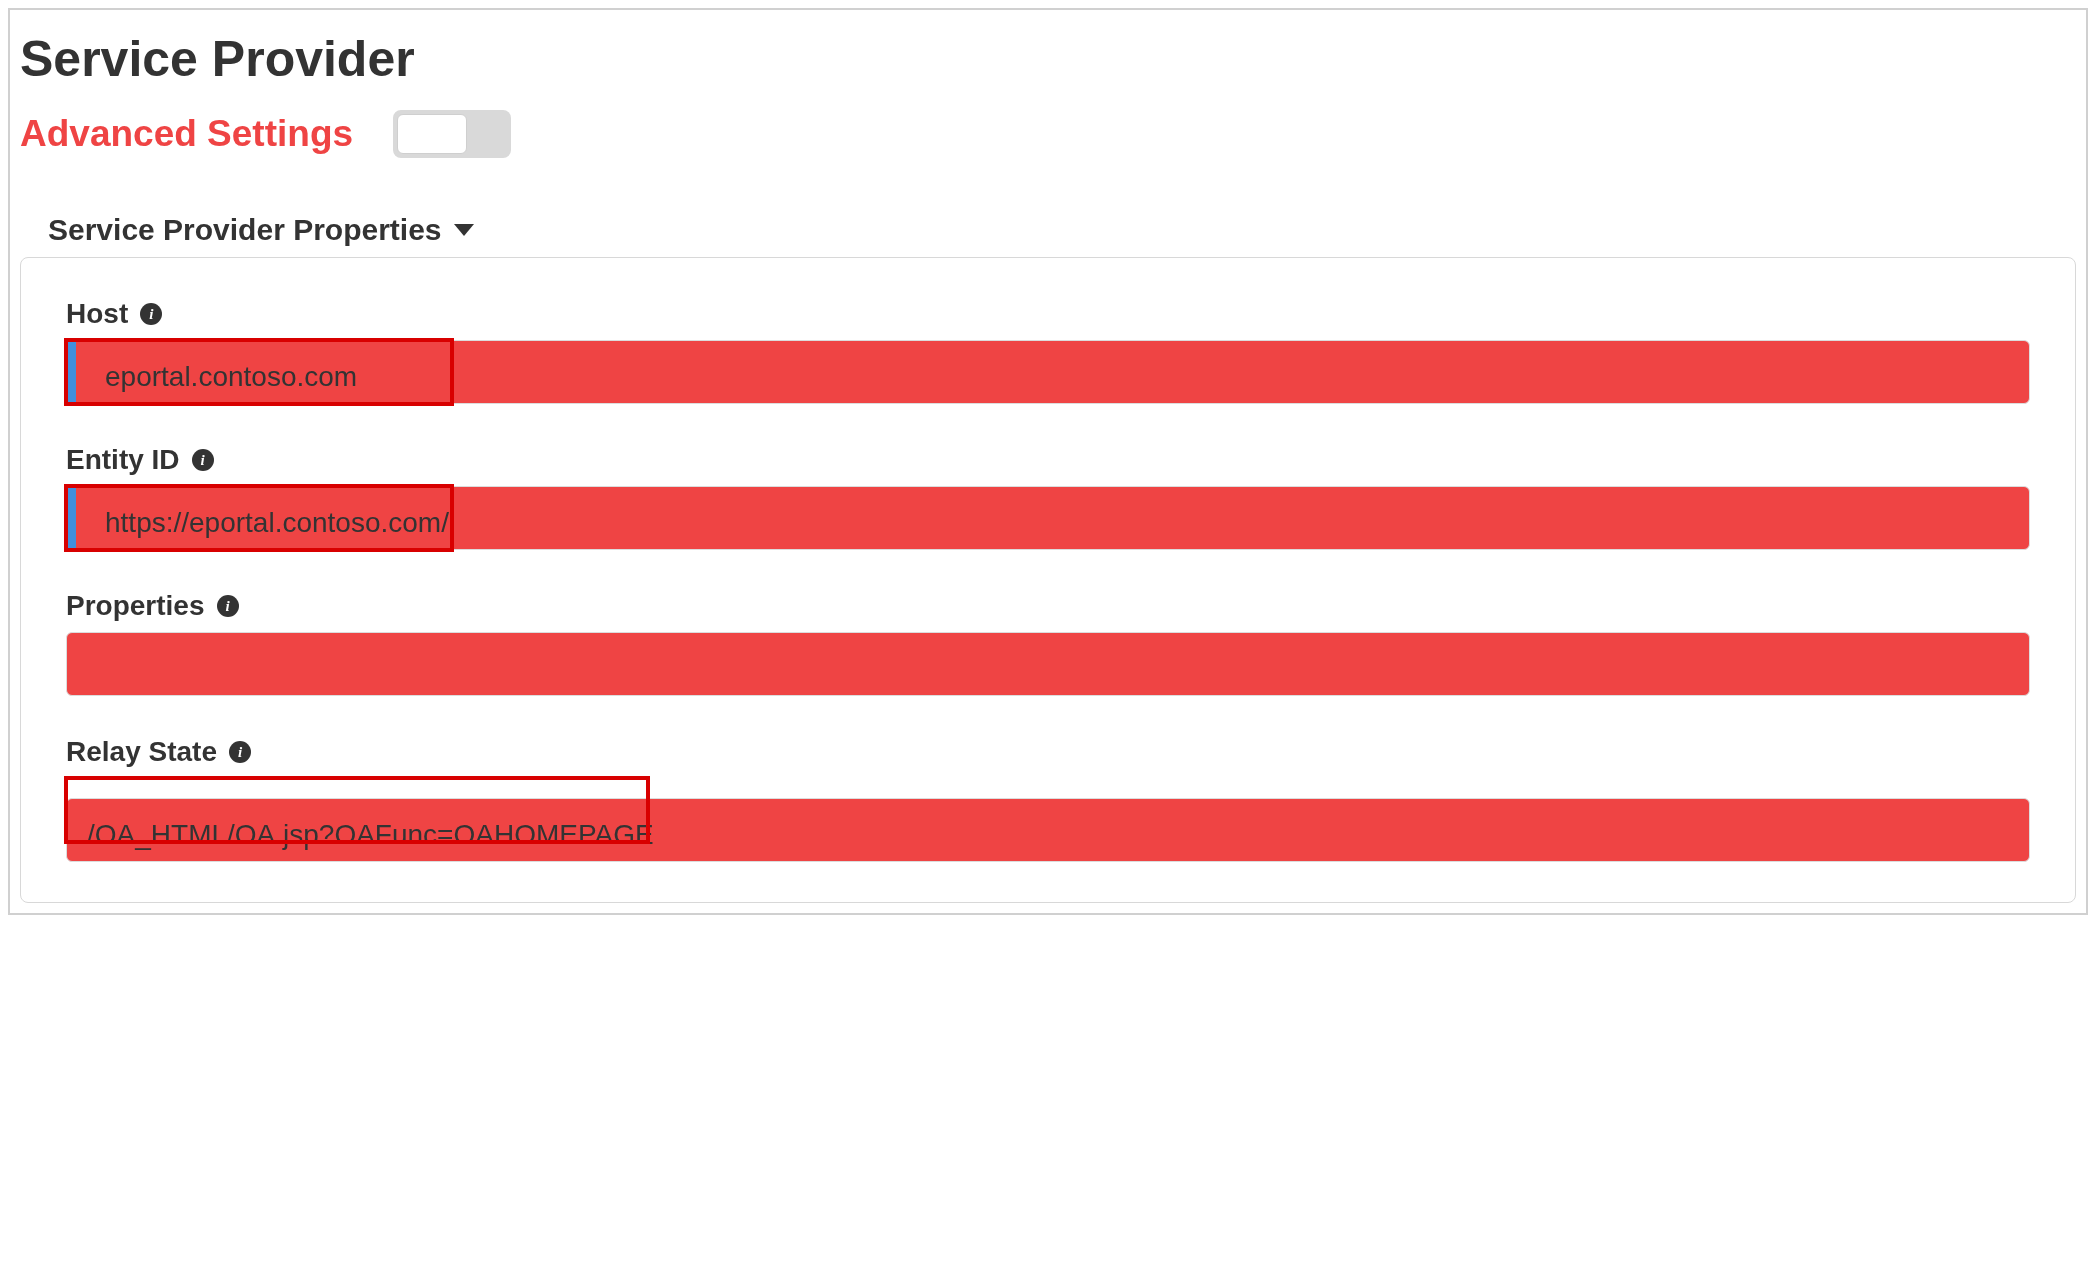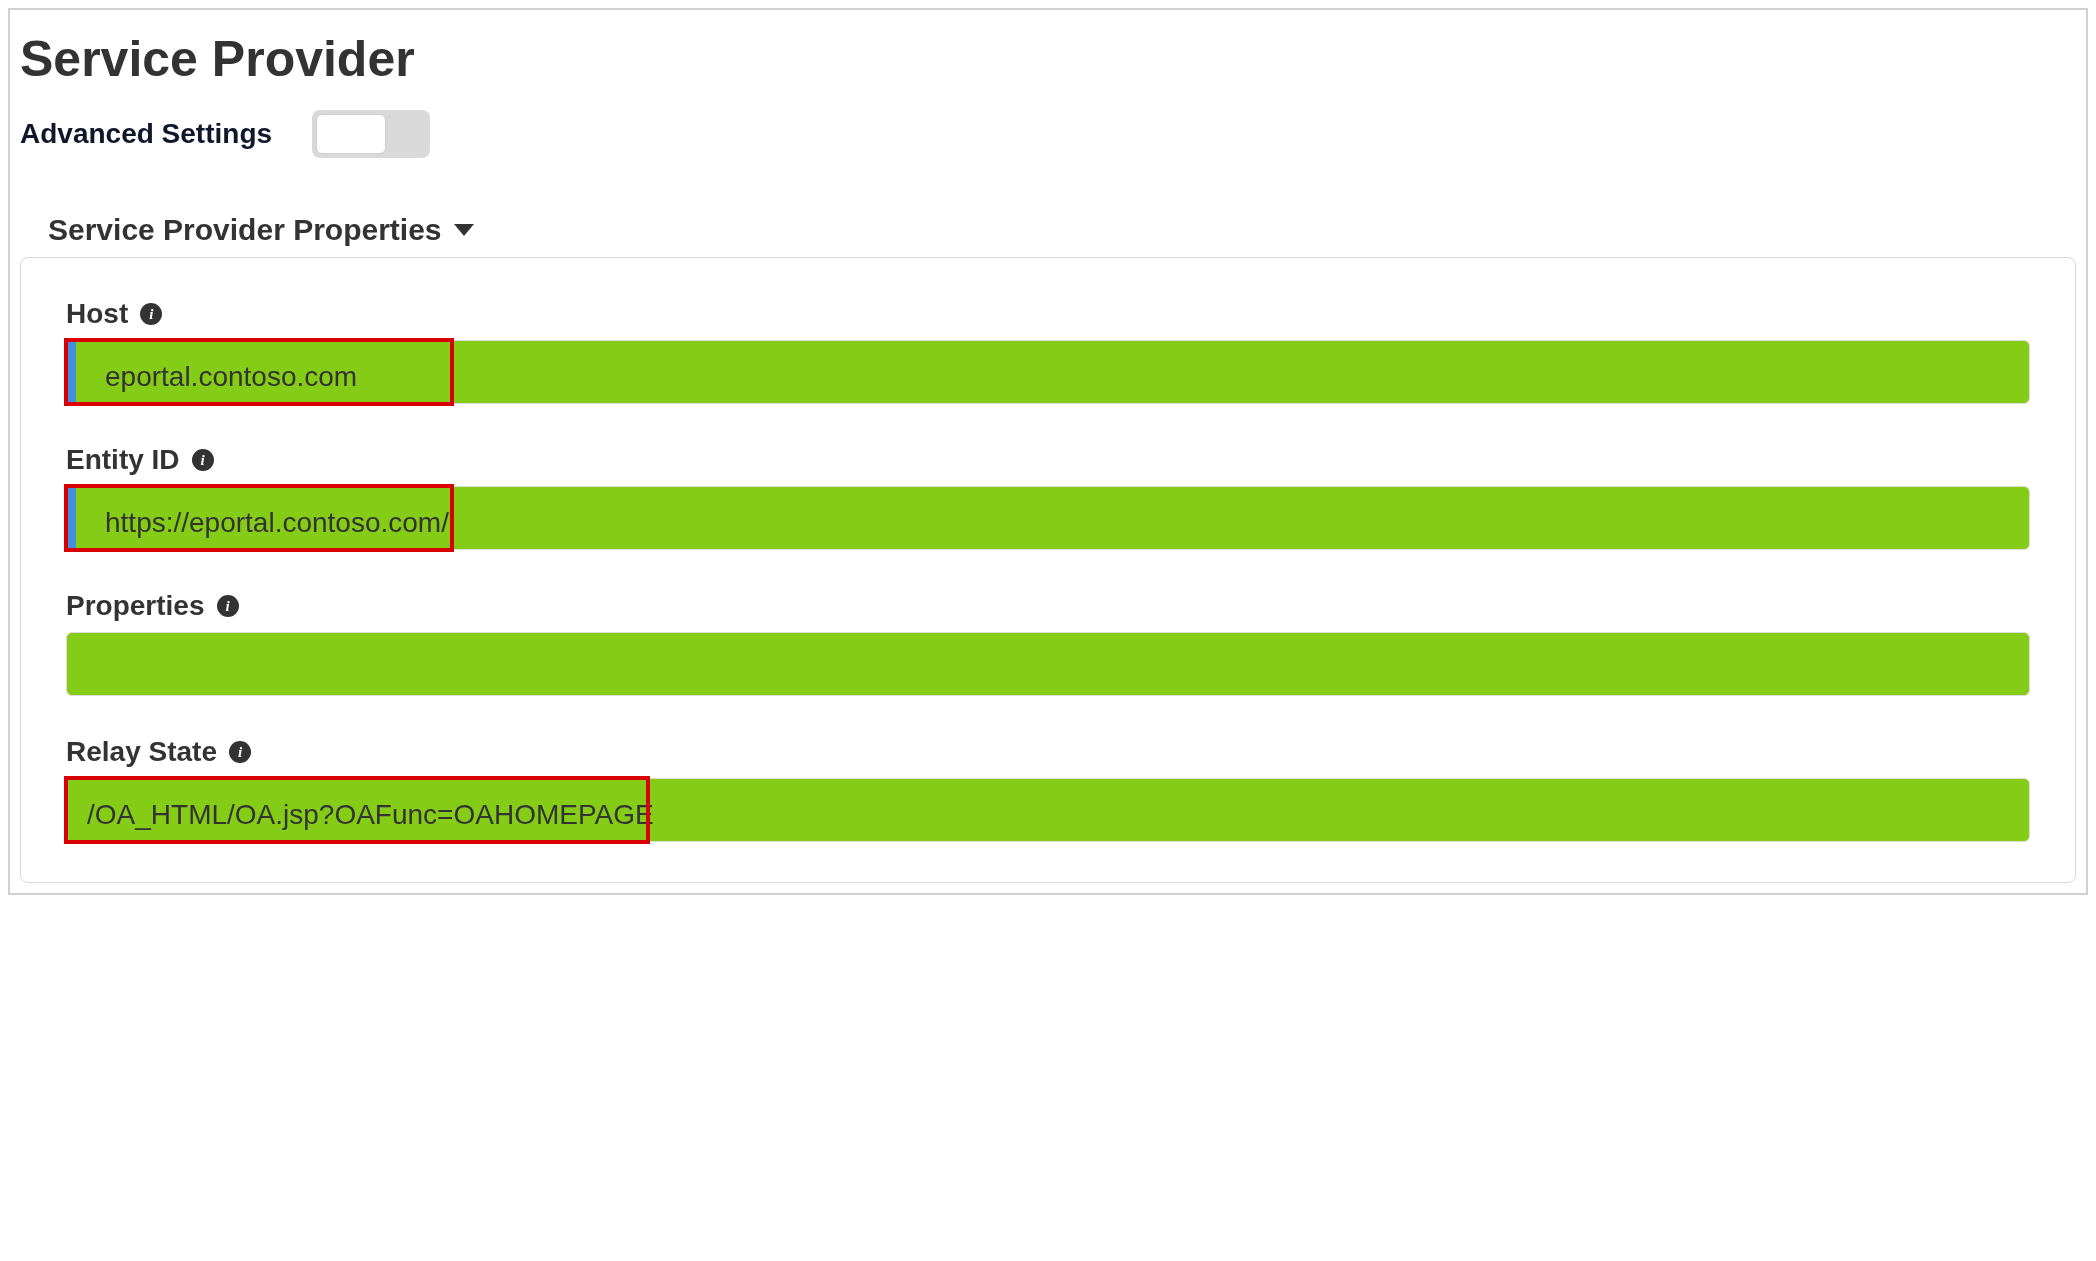--- a/index.html
+++ b/index.html
@@ -25,23 +25,23 @@
       margin-bottom: 22px;
       margin-left: 0;
     }
     .advanced-row {
       display: flex;
       align-items: center;
       gap: 40px;
       margin-bottom: 55px;
     }
     .advanced-label {
-      font-size: 28px;
-      font-weight: 700;
-      color: #0f172a;
+      font-size: 37px;
+      font-weight: 700;
+      color: #ef4444;
     }
     .toggle {
       width: 118px;
       height: 48px;
       background: #d9d9d9;
       border-radius: 8px;
       position: relative;
       cursor: pointer;
     }
     .toggle-knob {
@@ -113,21 +113,21 @@
       line-height: 1;
     }
     .input-wrap {
       position: relative;
     }
     input.text-input {
       width: 100%;
       height: 64px;
       border: 1px solid #dcdcdc;
       border-radius: 6px;
-      background: #84cc16;
+      background: #ef4444;
       font-size: 28px;
       color: #333333;
       padding: 9px 20px 0 38px;
       outline: none;
     }
     .input-focus-bar {
       position: absolute;
       left: 0;
       top: 0;
       bottom: 0;
@@ -208,19 +208,19 @@
         <input type="text" class="text-input" style="padding-left: 20px;" value="">
       </div>
     </div>
 
     <div class="field-group">
       <div class="field-label">
         <span class="field-label-text">Relay State</span>
         <span class="info-icon">i</span>
       </div>
       <div class="input-wrap">
-        <input type="text" class="text-input" style="padding-left: 20px;" value="/OA_HTML/OA.jsp?OAFunc=OAHOMEPAGE">
+        <input type="text" class="text-input" style="padding-left: 20px; margin-top: 20px;" value="/OA_HTML/OA.jsp?OAFunc=OAHOMEPAGE">
         <div class="red-highlight-2"></div>
       </div>
     </div>
 
   </div>
 </div>
 
 </body></html>

